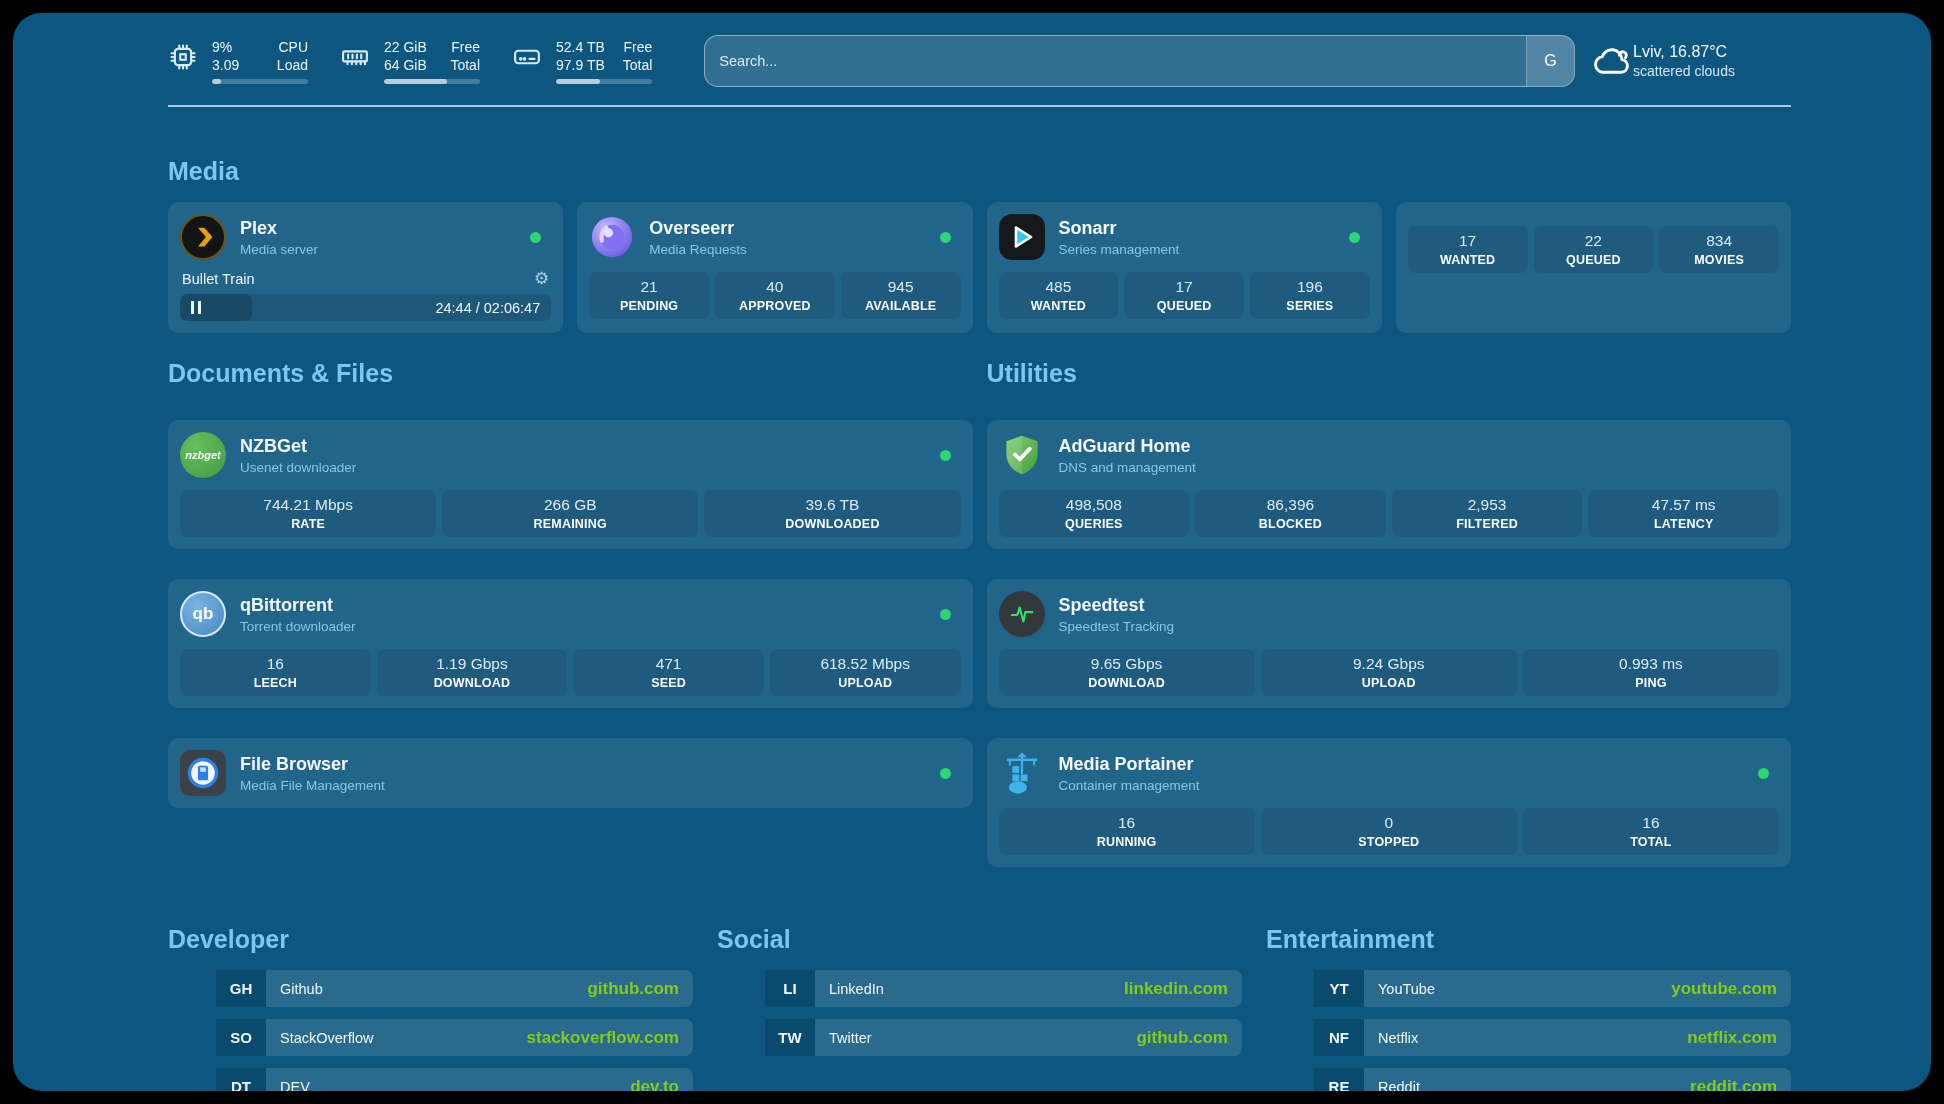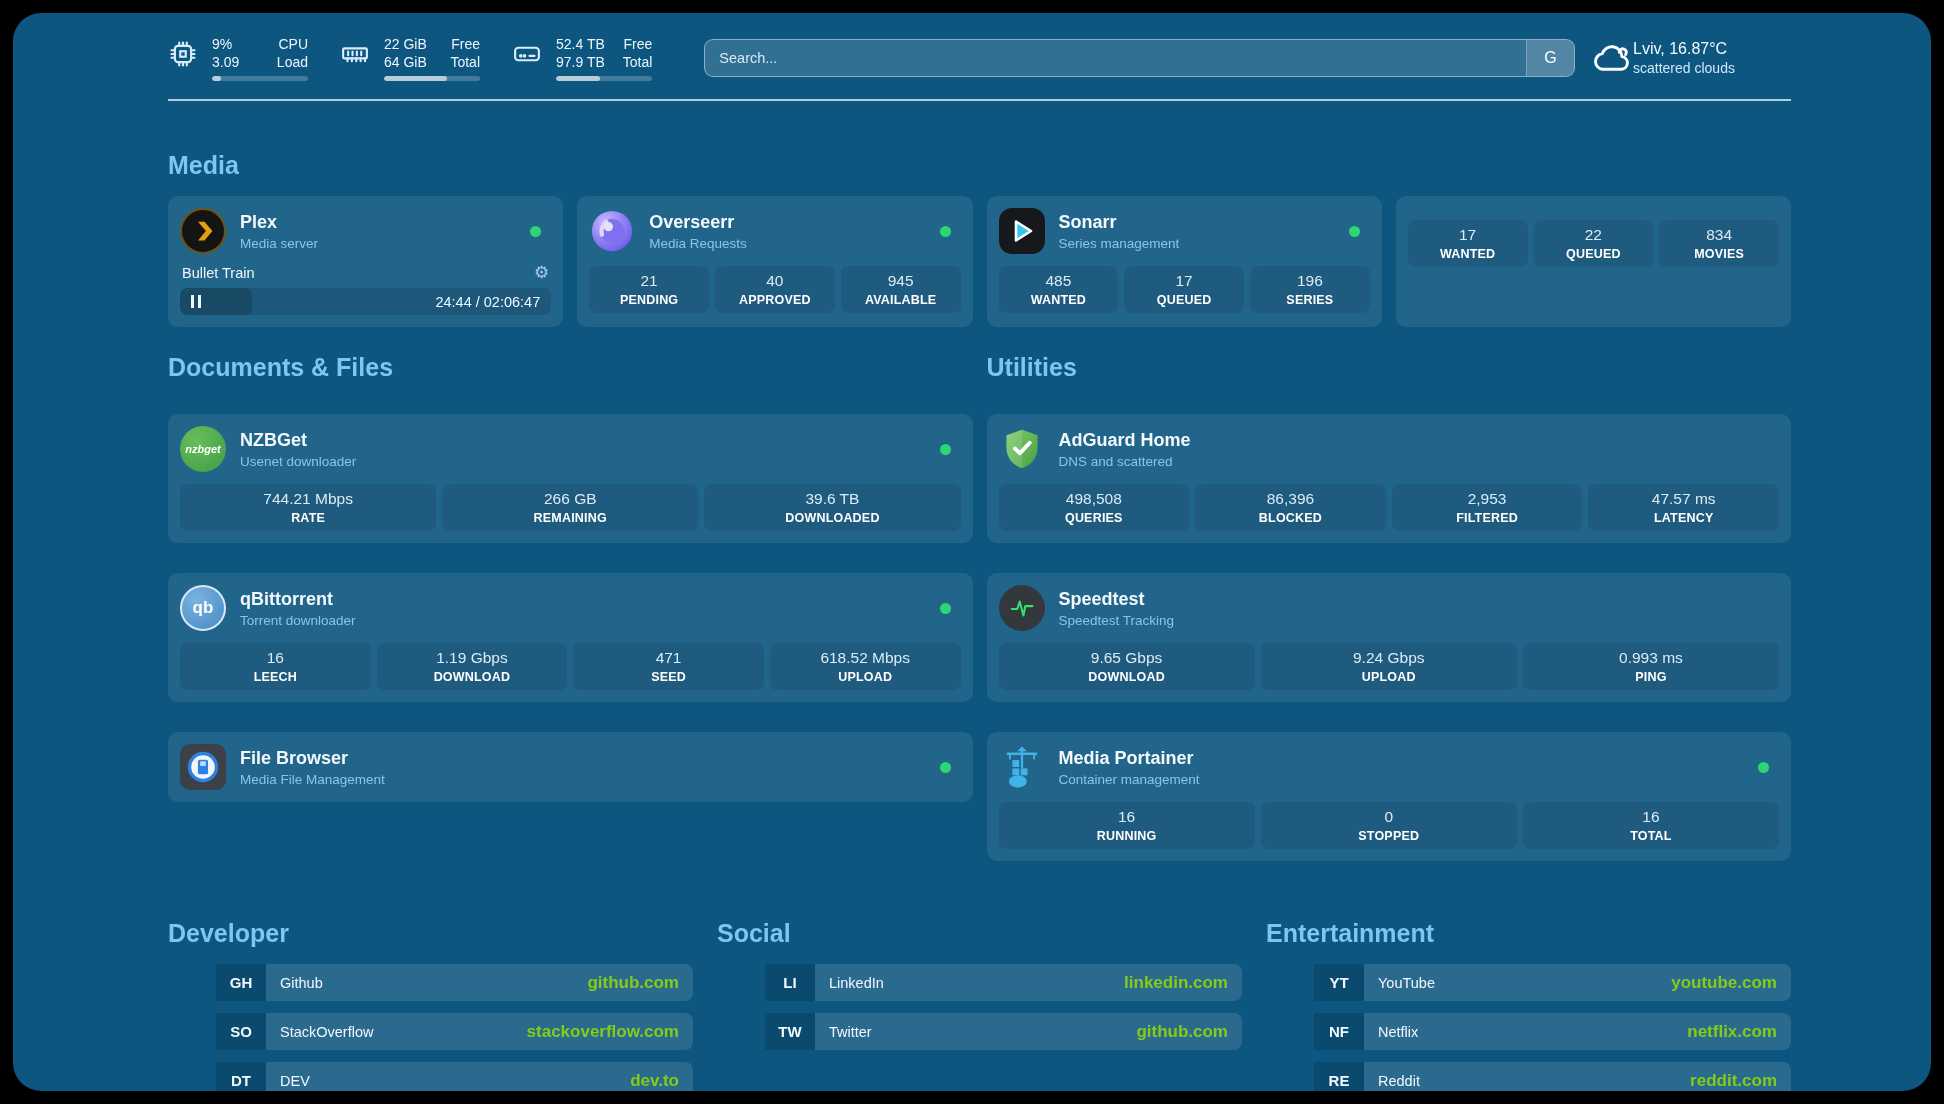--- a/index.html
+++ b/index.html
@@ -13,22 +13,22 @@
   .sys-stats { display:flex; gap:32px; }
   .sys-group { display:flex; align-items:flex-start; gap:14px; }
   .sys-icon { width:30px; height:30px; color:#d8edfb; margin-top:4px; }
   .sys-body { display:flex; flex-direction:column; min-width:96px; }
   .sys-rows { display:flex; justify-content:space-between; gap:18px; font-size:14px; line-height:1.3; color:#eef6fc; }
   .sys-col-l { text-align:left; }
   .sys-col-r { text-align:right; }
   .sys-bar { margin-top:5px; height:5px; border-radius:3px; background:rgba(255,255,255,0.22); overflow:hidden; }
   .sys-bar > div { height:100%; background:rgba(255,255,255,0.62); border-radius:3px; }
 
-  .search-wrap { flex:1; margin:0 16px 0 52px; display:flex; align-items:stretch; height:38px;
-                 background:rgba(255,255,255,0.15); border:1.5px solid rgba(255,255,255,0.45); border-radius:9px; overflow:hidden; }
+  .search-wrap { flex:1; margin:0 16px 0 52px; display:flex; align-items:stretch; height:52px;
+                 background:rgba(255,255,255,0.15); border:1.5px solid rgba(255,255,255,0.45); border-radius:14px; overflow:hidden; }
   .search-wrap input { flex:1; background:transparent; border:none; outline:none; color:#f2f8fd; font-size:14.5px; padding:0 14px; font-family:"Liberation Sans", sans-serif; }
   .search-wrap input::placeholder { color:#e2eff9; opacity:0.95; }
   .g-btn { width:48px; background:rgba(255,255,255,0.16); display:flex; align-items:center; justify-content:center;
            color:#fff; font-size:16px; cursor:pointer; border-left:1px solid rgba(255,255,255,0.25); }
 
   .weather { display:flex; align-items:center; min-width:200px; }
   .weather-icon { width:42px; height:34px; color:#fff; }
   .weather-line1 { font-size:16px; color:#f4fafd; }
   .weather-line2 { font-size:14px; color:#cfe7f7; margin-top:2px; }
 
@@ -406,21 +406,21 @@
                         <stop offset="100%" stop-color="#47a03f"></stop>
               </linearGradient>
                     </defs>
               <path d="M12 1.5 L20.5 4.5 V11 C20.5 16.8 17 20.8 12 22.5 C7 20.8 3.5 16.8 3.5 11 V4.5 Z" fill="url(#ggreen)"></path>
               <path d="M12 1.5 L3.5 4.5 V11 C3.5 16.8 7 20.8 12 22.5 Z" fill="#ffffff" opacity="0.12"></path>
               <polyline points="8.2,11.8 10.8,14.4 16.2,8.6" fill="none" stroke="#fff" stroke-width="2.1" stroke-linecap="round" stroke-linejoin="round"></polyline>
             </svg>
           </span>
           <div class="app-meta">
             <div class="app-name">AdGuard Home</div>
-            <div class="app-sub">DNS and scattered</div>
+            <div class="app-sub">DNS and management</div>
           </div>
         </div>
         <div class="stats">
           <div class="stat">
             <div class="stat-val">498,508</div>
             <div class="stat-lbl">QUERIES</div>
           </div>
           <div class="stat">
             <div class="stat-val">86,396</div>
             <div class="stat-lbl">BLOCKED</div>

